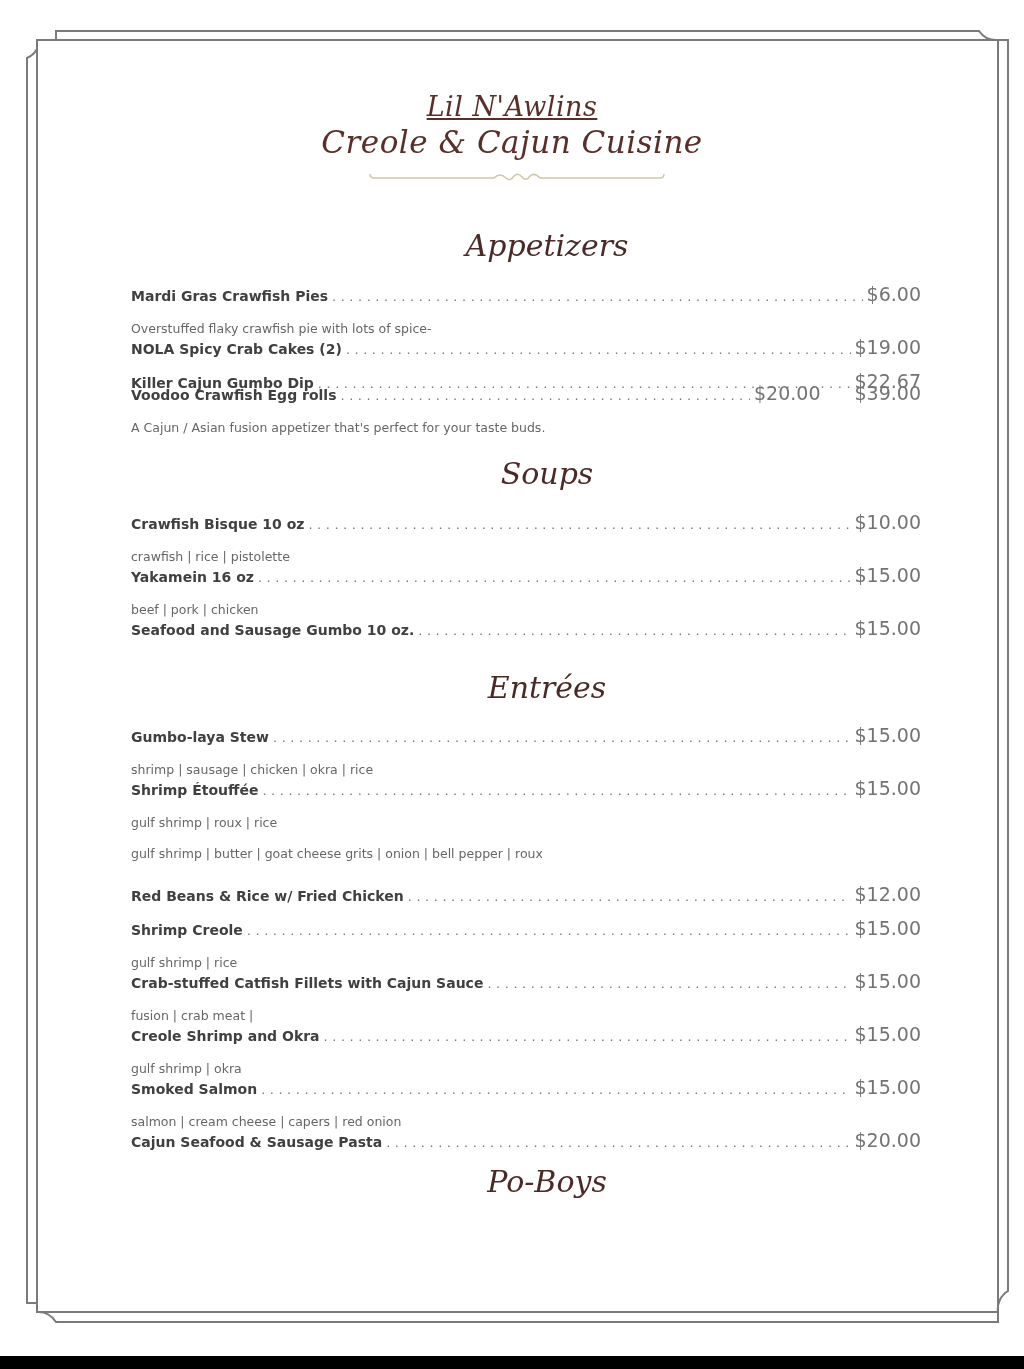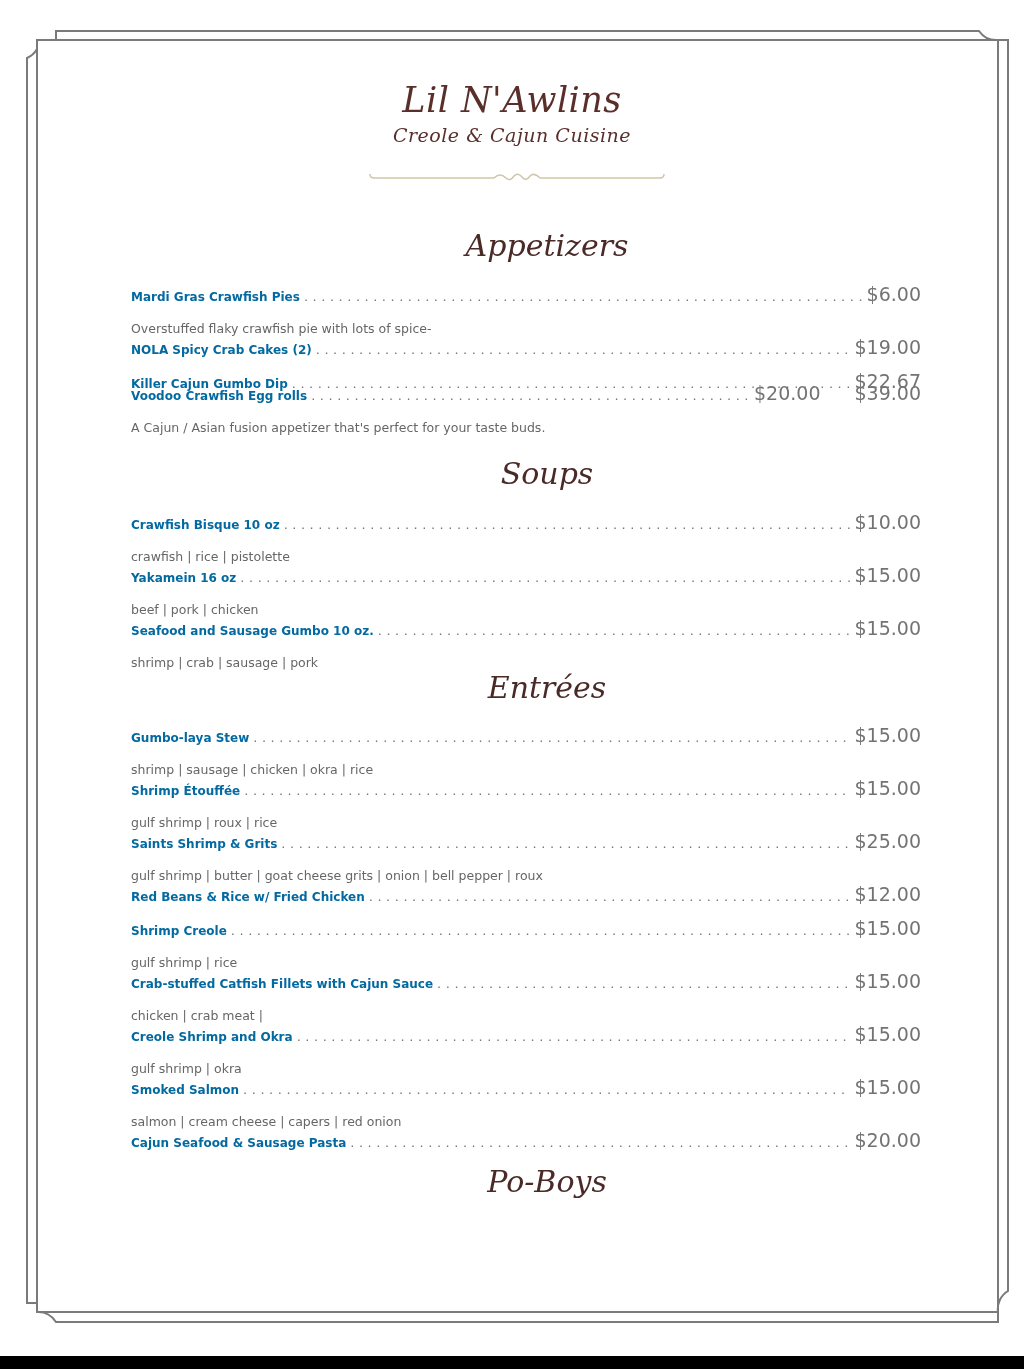--- a/index.html
+++ b/index.html
@@ -6,30 +6,30 @@
   body {
     width: 1024px; height: 1369px; position: relative; overflow: hidden;
     background: #ffffff;
     font-family: "DejaVu Sans", sans-serif;
   }
   .frame { position: absolute; left: 0; top: 0; width: 1024px; height: 1356px; }
   .bottom-bar { position: absolute; left: 0; top: 1356px; width: 1024px; height: 13px; background: #000; }
 
   .brand { position: absolute; left: 0; width: 1024px; text-align: center; color: #5a2f2a;
     font-family: "DejaVu Serif", serif; font-style: italic; }
-  .brand-name { top: 80px; font-size: 35px; letter-spacing: 0.5px; }
-  .brand-sub { top: 124px; font-size: 19px; letter-spacing: 0.5px; }
+  .brand-name { top: 91px; font-size: 27px; letter-spacing: 0.5px; text-decoration: underline; }
+  .brand-sub { top: 124px; font-size: 31px; letter-spacing: 0.5px; }
   .flourish { position: absolute; left: 368px; top: 168px; width: 298px; height: 18px; }
 
   .section-title { position: absolute; left: 0; width: 1024px; text-align: center;
     font-family: "DejaVu Serif", serif; font-style: italic; color: #4a2a26; font-size: 30px; padding-left: 35px; }
 
   .item { position: absolute; left: 131px; width: 790px; }
   .item-row { display: flex; align-items: baseline; height: 22px; }
-  .item-name { font-size: 12px; font-weight: bold; color: #0369a1; white-space: nowrap; }
+  .item-name { font-size: 14px; font-weight: bold; color: #404040; white-space: nowrap; }
   .leader { flex: 1; overflow: hidden; white-space: nowrap; color: #777; font-size: 13px;
     letter-spacing: 3.1px; margin: 0 4px; }
   .leader::before { content: ". . . . . . . . . . . . . . . . . . . . . . . . . . . . . . . . . . . . . . . . . . . . . . . . . . . . . . . . . . . . . . . . . . . . . . . . . . . . . . . . . . . . . . . . . . . . . . . . . . . . . . . . . . . . . . . . . . ."; letter-spacing: 0.2px; }
   .price { font-size: 19px; color: #737373; white-space: nowrap; }
   .price2 { margin-right: 34px; }
   .item-desc { font-size: 12.5px; color: #666; margin-top: 16px; white-space: nowrap; }
 </style>
 </head>
 <body>
 
@@ -103,21 +103,20 @@
       <span class="price">$15.00</span>
     </div>
   <div class="item-desc">beef | pork | chicken</div>
 </div>
 <div class="item" style="top:617px">
   <div class="item-row">
       <span class="item-name">Seafood and Sausage Gumbo 10 oz.</span>
       <span class="leader"></span>
       <span class="price">$15.00</span>
     </div>
-  <div class="item-desc">shrimp | crab | sausage | pork</div>
 </div>
 
 <div class="section-title" style="top:670px">Entrées</div>
 
 <div class="item" style="top:724px">
   <div class="item-row">
       <span class="item-name">Gumbo-laya Stew</span>
       <span class="leader"></span>
       <span class="price">$15.00</span>
     </div>
@@ -125,25 +124,20 @@
 </div>
 <div class="item" style="top:777px">
   <div class="item-row">
       <span class="item-name">Shrimp Étouffée</span>
       <span class="leader"></span>
       <span class="price">$15.00</span>
     </div>
   <div class="item-desc">gulf shrimp | roux | rice</div>
 </div>
 <div class="item" style="top:830px">
-  <div class="item-row">
-      <span class="item-name">Saints Shrimp &amp; Grits</span>
-      <span class="leader"></span>
-      <span class="price">$25.00</span>
-    </div>
   <div class="item-desc">gulf shrimp | butter | goat cheese grits | onion | bell pepper | roux</div>
 </div>
 <div class="item" style="top:883px">
   <div class="item-row">
       <span class="item-name">Red Beans &amp; Rice w/ Fried Chicken</span>
       <span class="leader"></span>
       <span class="price">$12.00</span>
     </div>
 </div>
 <div class="item" style="top:917px">
@@ -153,21 +147,21 @@
       <span class="price">$15.00</span>
     </div>
   <div class="item-desc">gulf shrimp | rice</div>
 </div>
 <div class="item" style="top:970px">
   <div class="item-row">
       <span class="item-name">Crab-stuffed Catfish Fillets with Cajun Sauce</span>
       <span class="leader"></span>
       <span class="price">$15.00</span>
     </div>
-  <div class="item-desc">chicken | crab meat |</div>
+  <div class="item-desc">fusion | crab meat |</div>
 </div>
 <div class="item" style="top:1023px">
   <div class="item-row">
       <span class="item-name">Creole Shrimp and Okra</span>
       <span class="leader"></span>
       <span class="price">$15.00</span>
     </div>
   <div class="item-desc">gulf shrimp | okra</div>
 </div>
 <div class="item" style="top:1076px">

